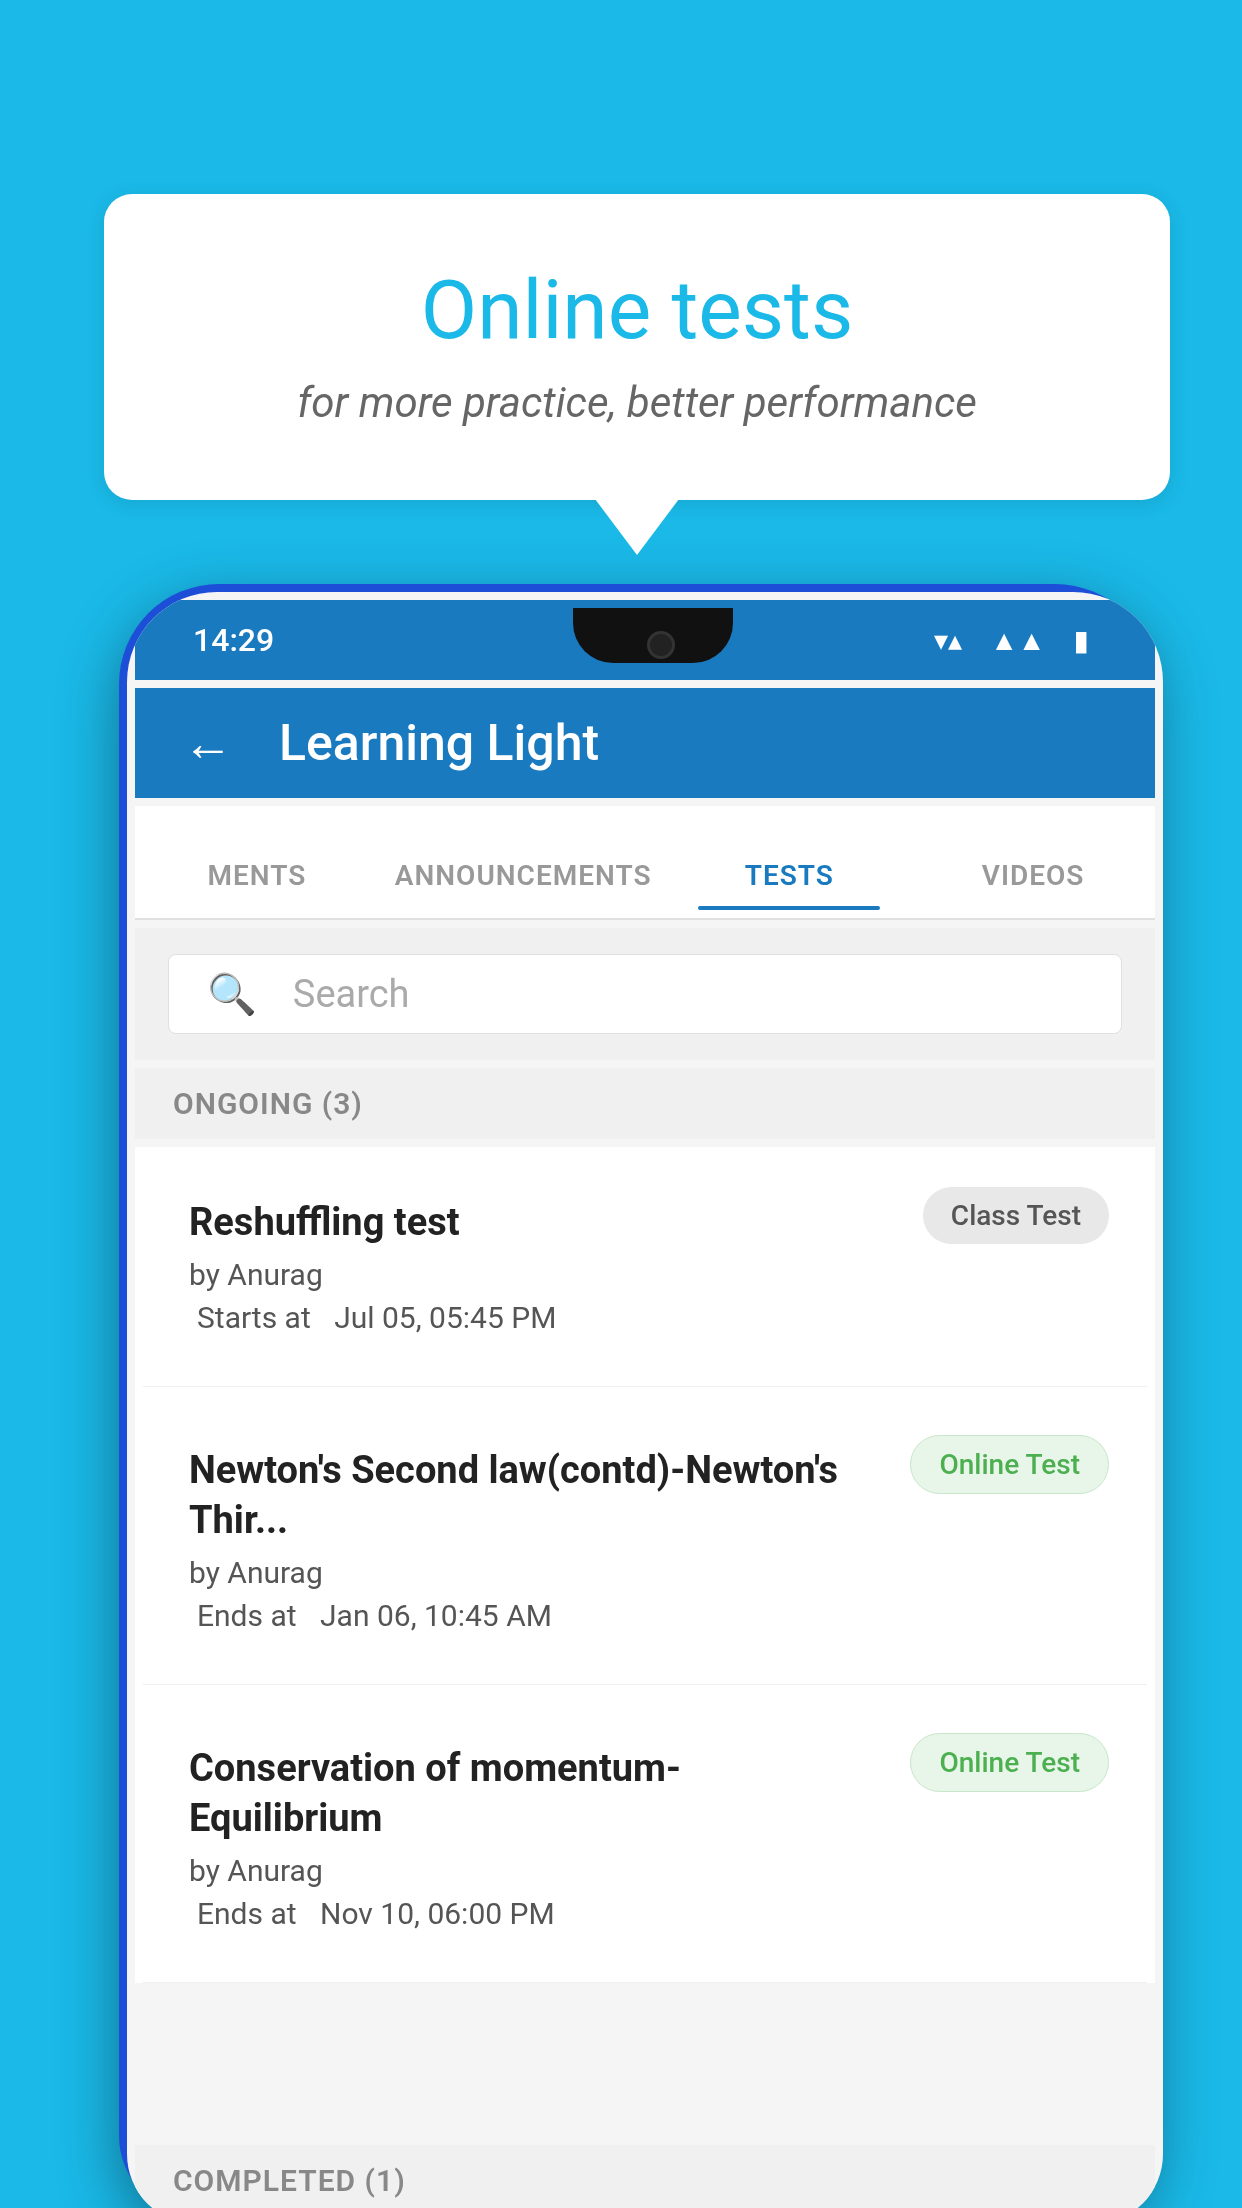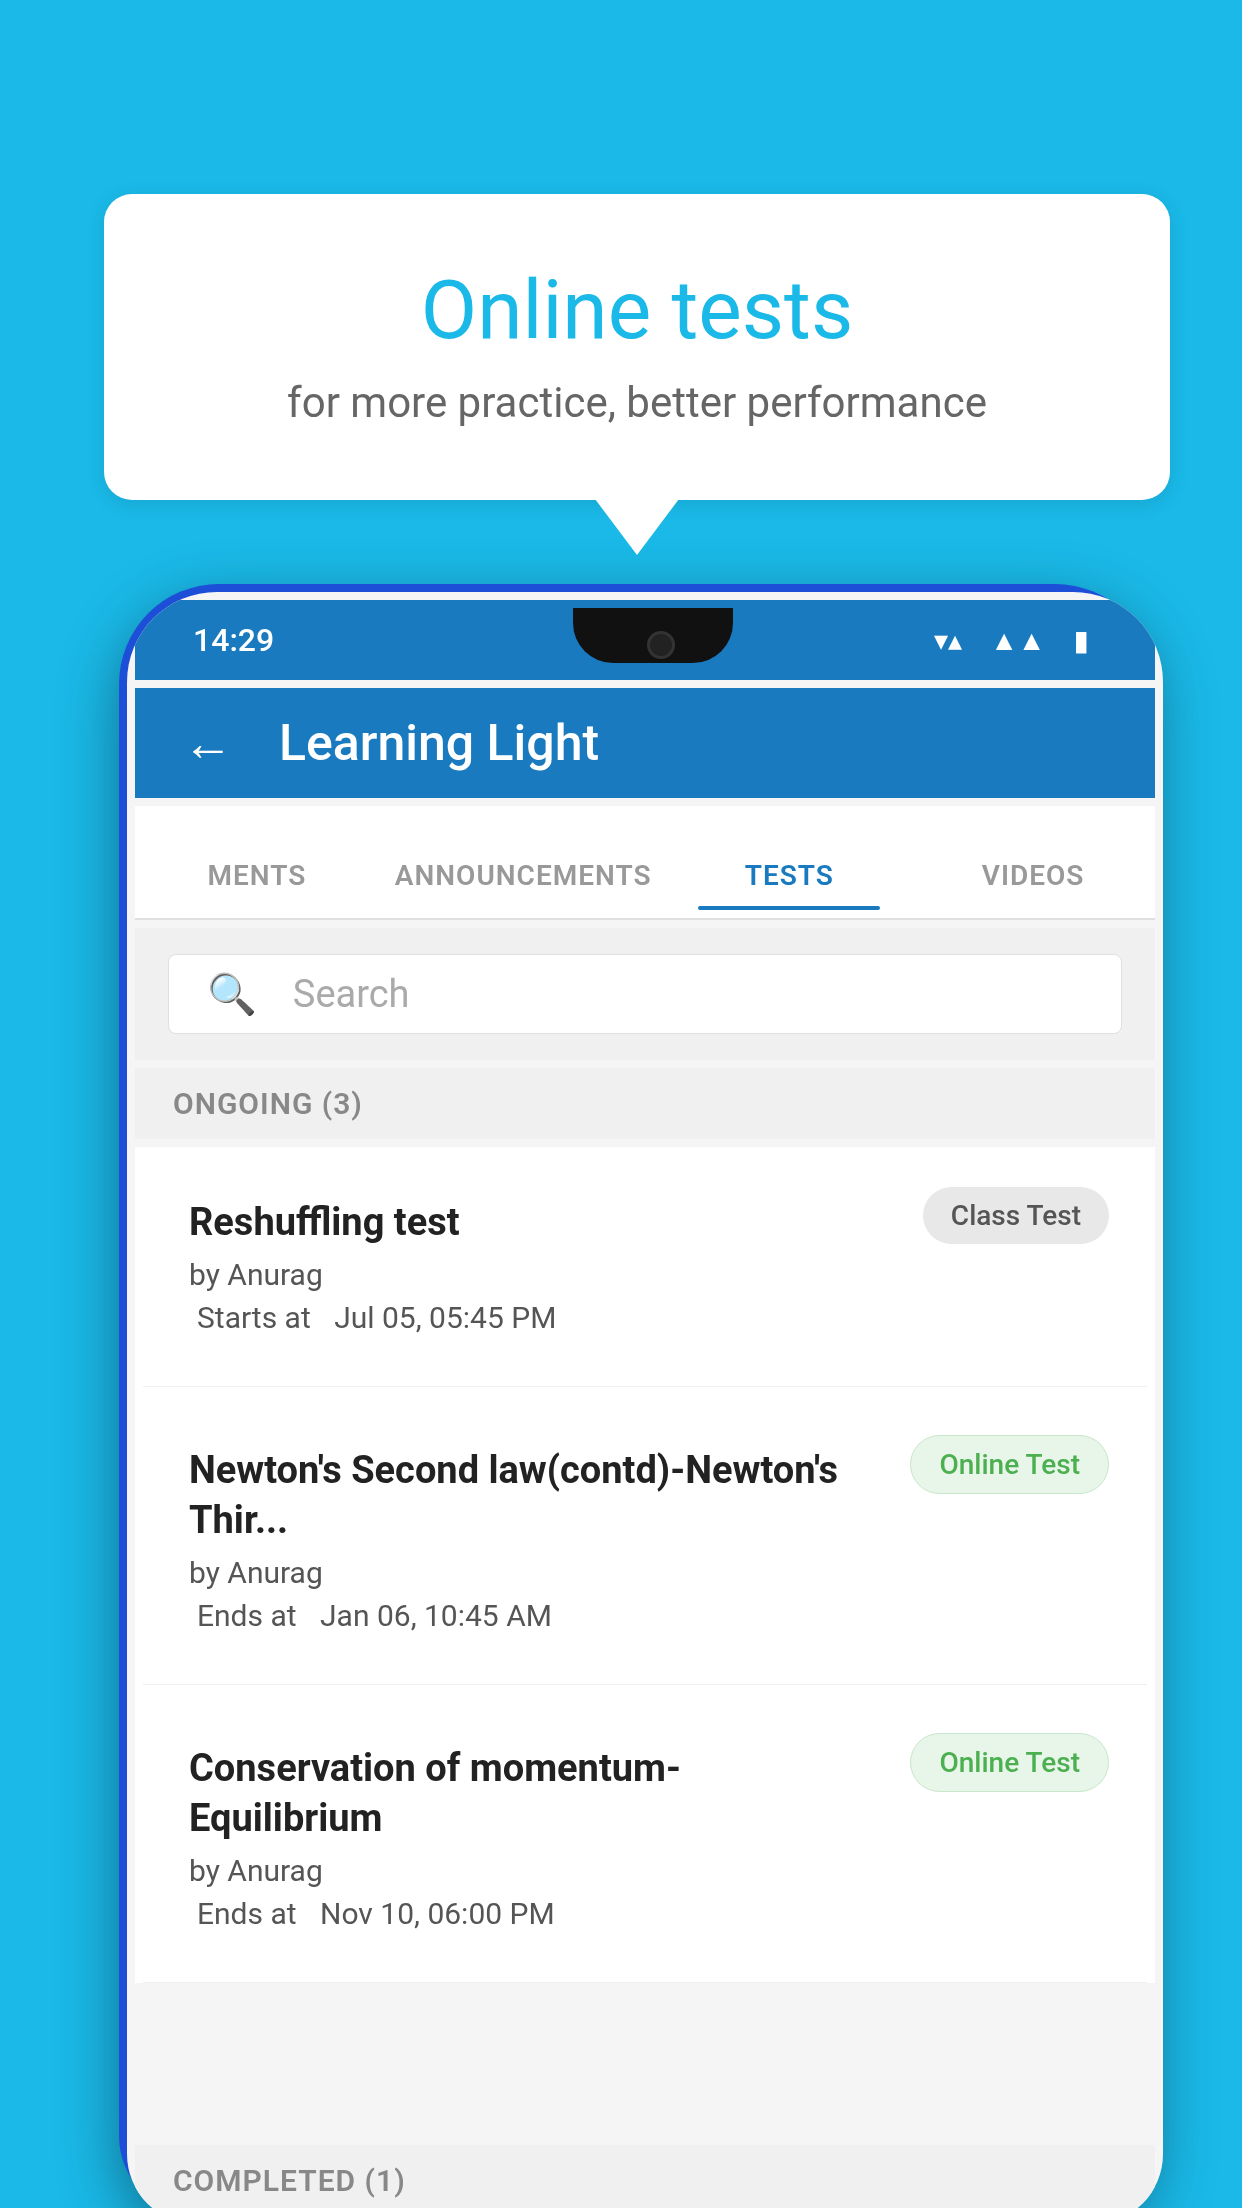--- a/index.html
+++ b/index.html
@@ -43,20 +43,21 @@
       font-size: 82px;
       color: #1ab9e8;
       font-weight: 400;
       margin-bottom: 20px;
     }
 
     .speech-bubble-subtitle {
       font-size: 42px;
       color: #666;
       font-weight: 400;
+      font-style: italic;
     }
 
     
     .phone-frame {
       position: absolute;
       top: 560px;
       left: 95px;
       right: 95px;
       bottom: 0;
       background: #1d4ed8;

